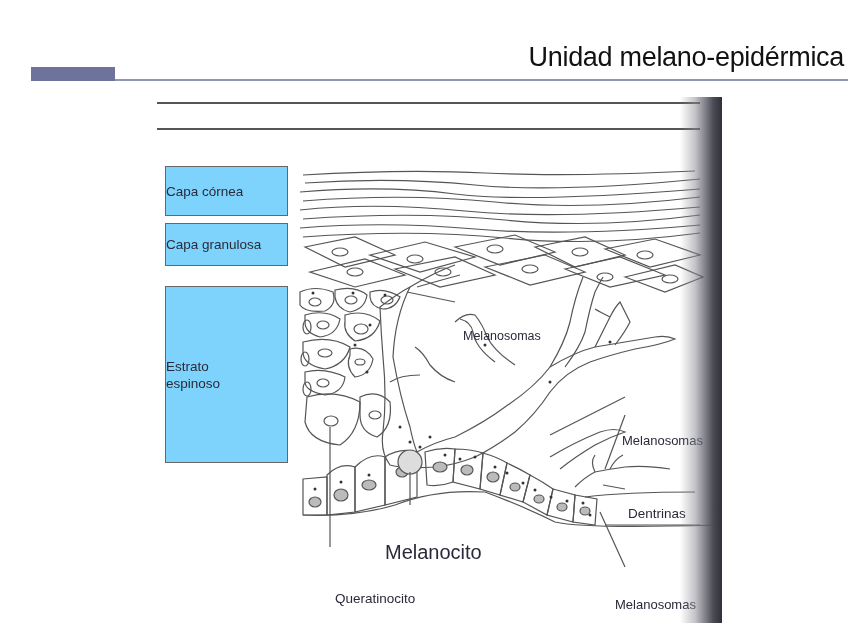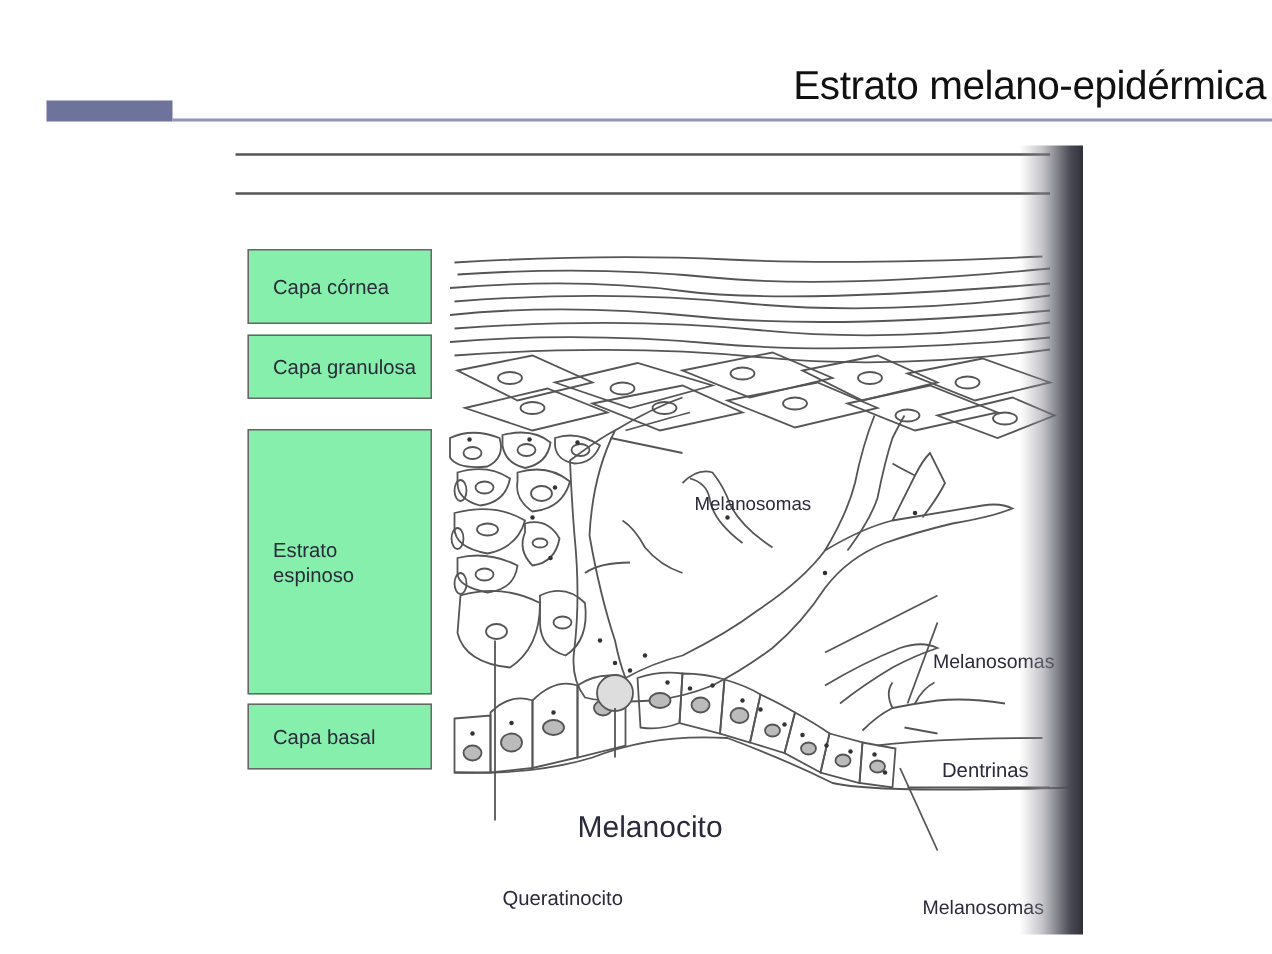--- a/index.html
+++ b/index.html
@@ -2,28 +2,28 @@
 <html><head>
 <meta charset="utf-8">
 <style>
   html, body { margin: 0; padding: 0; }
   body { width: 848px; height: 636px; background: #ffffff; position: relative; overflow: hidden; font-family: "Liberation Sans", sans-serif; }
   .title { position: absolute; right: 4px; top: 42px; font-size: 27px; color: #111; letter-spacing: -0.3px; white-space: nowrap; }
   .accent-bar { position: absolute; left: 31px; top: 67px; width: 84px; height: 14px; background: #6e739c; }
   .accent-line { position: absolute; left: 115px; top: 79px; width: 733px; height: 2px; background: #8f95b6; }
   .figure { position: absolute; left: 155px; top: 97px; width: 567px; height: 526px; background: #fff; }
   .figure svg { position: absolute; left: 0; top: 0; }
-  .layer-box { position: absolute; border: 1.5px solid #666; background: #86efac; box-sizing: border-box; font-size: 13.5px; color: #2a2a3a; padding-left: 16px; display: flex; align-items: center; }
+  .layer-box { position: absolute; border: 1.5px solid #666; background: #7dd3fc; box-sizing: border-box; font-size: 13.5px; color: #2a2a3a; padding-left: 0; display: flex; align-items: center; }
   .lbl { position: absolute; font-size: 13.5px; color: #2a2a3a; white-space: nowrap; margin-top: 32px; }
   .shadow { position: absolute; right: 0; top: 0; width: 42px; height: 526px; background: linear-gradient(to right, rgba(255,255,255,0) 0%, rgba(140,140,150,0.5) 35%, #4a4a55 80%, #303038 100%); }
 </style>
 </head>
 <body>
 
-<div class="title">Estrato melano-epidérmica</div>
+<div class="title">Unidad melano-epidérmica</div>
 <div class="accent-bar"></div>
 <div class="accent-line"></div>
 
 <div class="figure">
   <svg width="567" height="526" viewBox="0 0 567 526">
     <g stroke="#555" fill="none" stroke-width="1.2">
 
       <line x1="2" y1="6" x2="545" y2="6" stroke-width="1.8"></line>
       <line x1="2" y1="32" x2="545" y2="32" stroke-width="1.8"></line>
 
@@ -168,23 +168,20 @@
 
   <div class="layer-box" style="left:10px; top:69px; width:123px; height:50px;">
     <span>Capa córnea</span>
   </div>
   <div class="layer-box" style="left:10px; top:126px; width:123px; height:43px;">
     <span>Capa granulosa</span>
   </div>
   <div class="layer-box" style="left:10px; top:189px; width:123px; height:177px; align-items:center;">
     <span style="width:70px; line-height:17px;">Estrato espinoso</span>
   </div>
-  <div class="layer-box" style="left:10px; top:372px; width:123px; height:44px;">
-    <span>Capa basal</span>
-  </div>
 
   <div class="lbl" style="left:308px; top:200px; font-size:12.5px;">Melanosomas</div>
   <div class="lbl" style="left:467px; top:304px; font-size:13px;">Melanosomas</div>
   <div class="lbl" style="left:473px; top:377px;">Dentrinas</div>
   <div class="lbl" style="left:230px; top:412px; font-size:20px;">Melanocito</div>
   <div class="lbl" style="left:180px; top:462px;">Queratinocito</div>
   <div class="lbl" style="left:460px; top:468px; font-size:13px;">Melanosomas</div>
 
   <div class="shadow"></div>
 </div>

